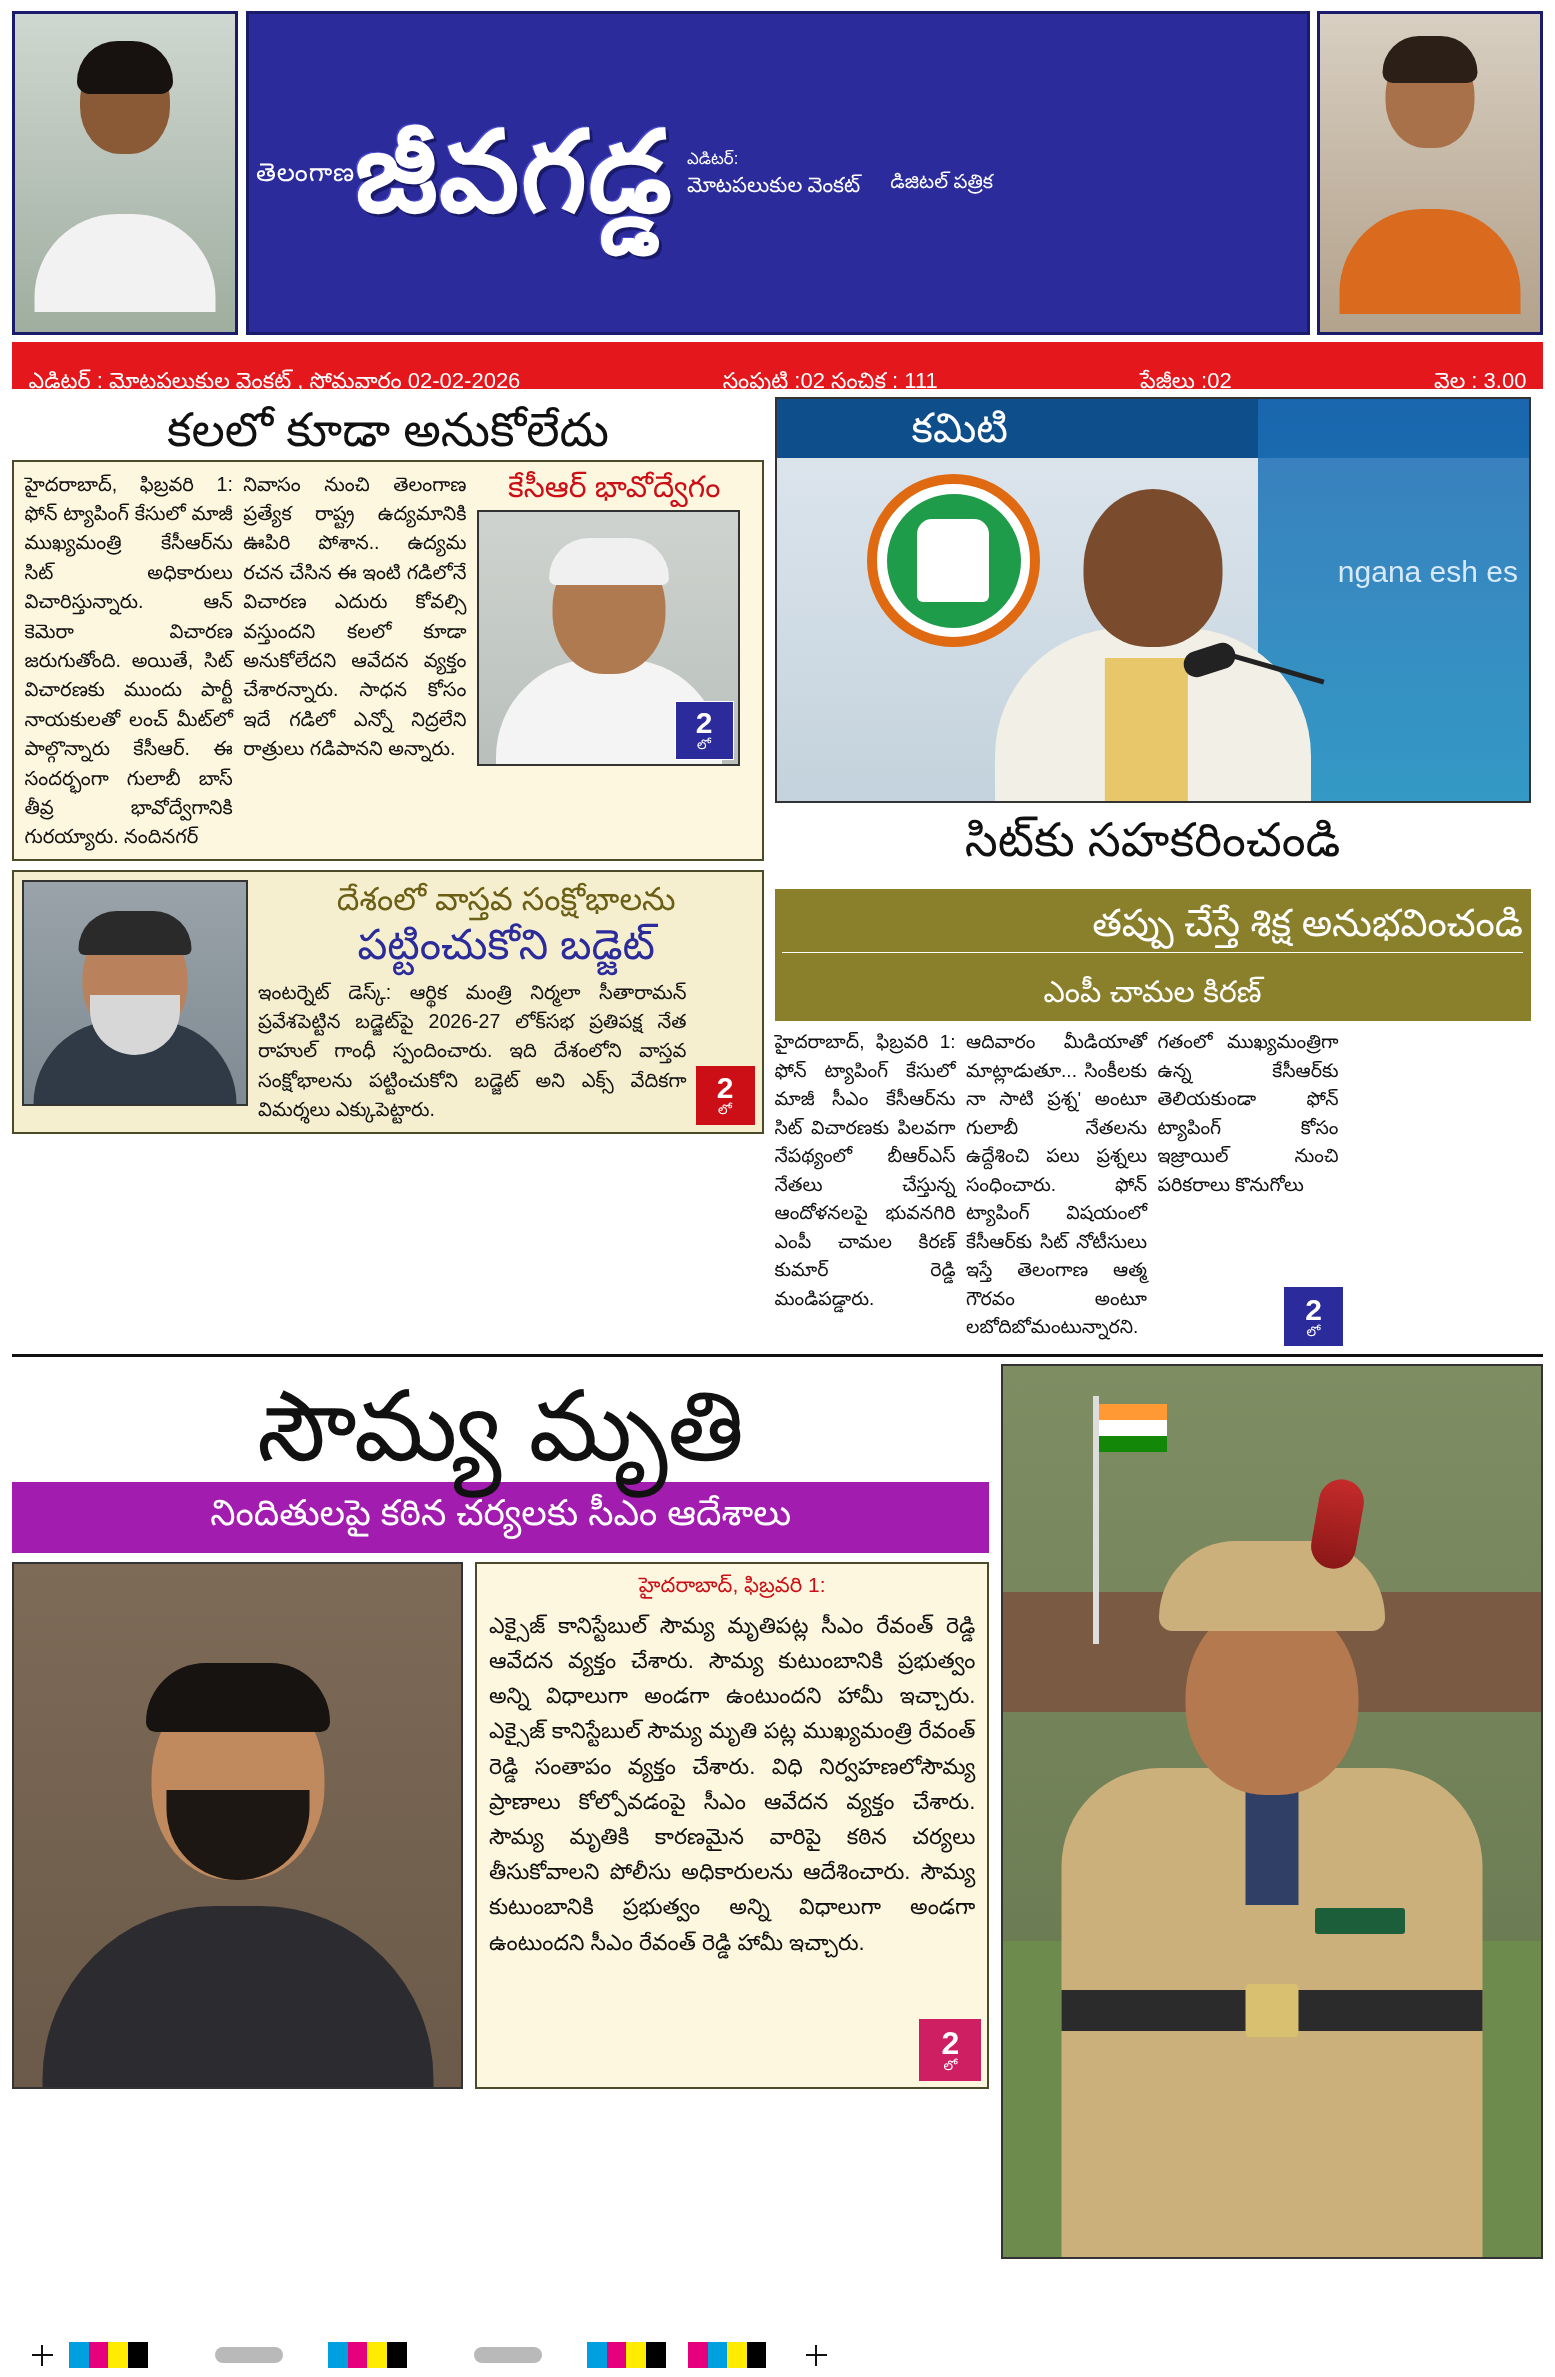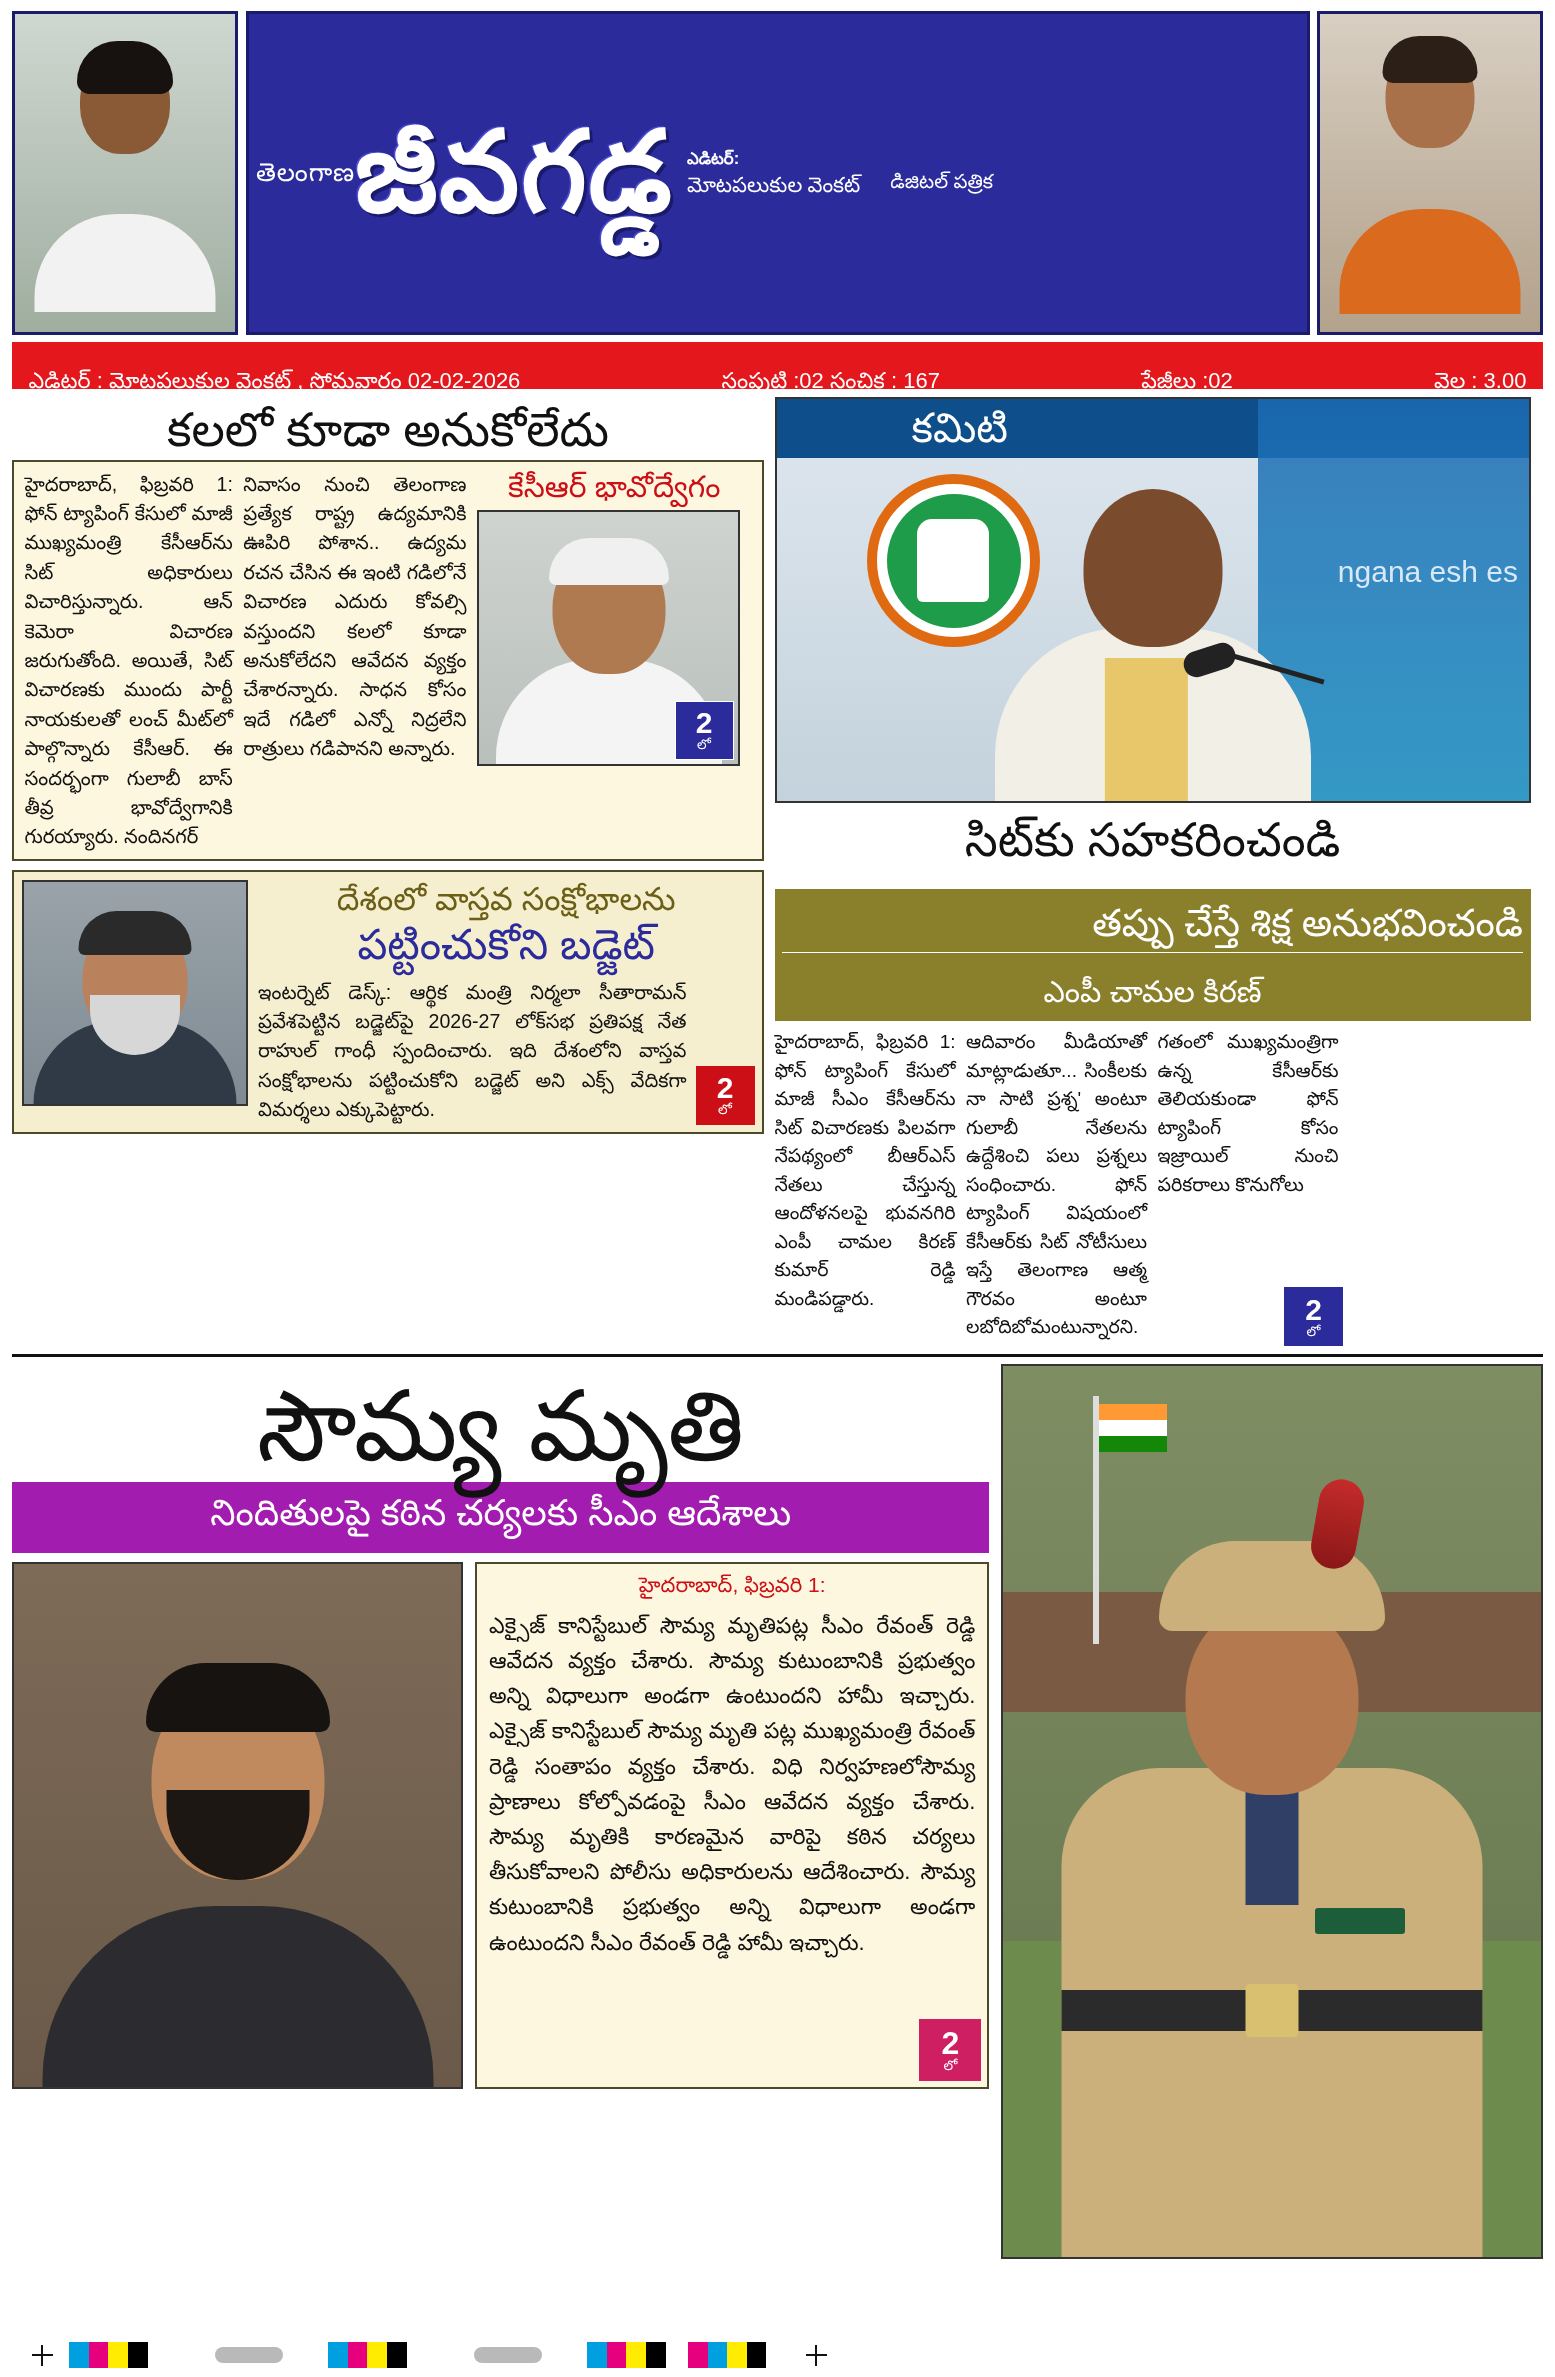--- a/index.html
+++ b/index.html
@@ -53,21 +53,21 @@
   .bigtitle {
     color:#ffffff; font-size:113px; line-height:1.08; font-weight:bold;
     text-shadow: 3px 3px 0 #1a1a6a, -1.5px -1.5px 0 #4a4ad0;
     letter-spacing:1.5px;
   }
   .mast-bottom {
     display:flex; align-items:flex-end; justify-content:flex-start; gap:30px;
     width:100%; padding: 4.5px 13.5px 0 13.5px; color:#fff;
   }
   .editor-line { font-size:21px; line-height:1.25;font-family:Liberation Serif, serif; }
-  .editor-small { font-size:16.6px;font-weight:bold; }
+  .editor-small { font-size:16.6px; }
   .digital { font-size:19.6px; padding-bottom:1.5px; }
 
   
   .redbar {
     margin: 3px 12px 0 12px;
     background:#e4171c; color:#fff;
     display:flex; align-items:center; justify-content:space-between;
     padding: 6px 16.6px; font-size:22px; height:47px;
   }
   .redbar span { white-space:nowrap;margin-top:36px; }
@@ -239,21 +239,21 @@
         <div class="face f-body2"></div>
         <div class="face f-head2"></div>
         <div class="face f-hair2"></div>
       </div>
       <div class="photo-cap">మోటపలుకుల వెంకట్ తెలంగాణ జీవగడ్డ ఎడిటర్</div>
     </div>
   </div>
 
   <div class="redbar">
     <span>ఎడిటర్ : మోటపలుకుల వెంకట్ , సోమవారం   02-02-2026</span>
-    <span>సంపుటి :02  సంచిక : 167</span>
+    <span>సంపుటి :02  సంచిక : 111</span>
     <span>పేజీలు :02</span>
     <span>వెల : 3.00</span>
   </div>
 
   <div class="body-wrap">
     <div class="row1">
 
       <div class="col-left">
 
         <div class="hl-head">కలలో కూడా అనుకోలేదు</div>

